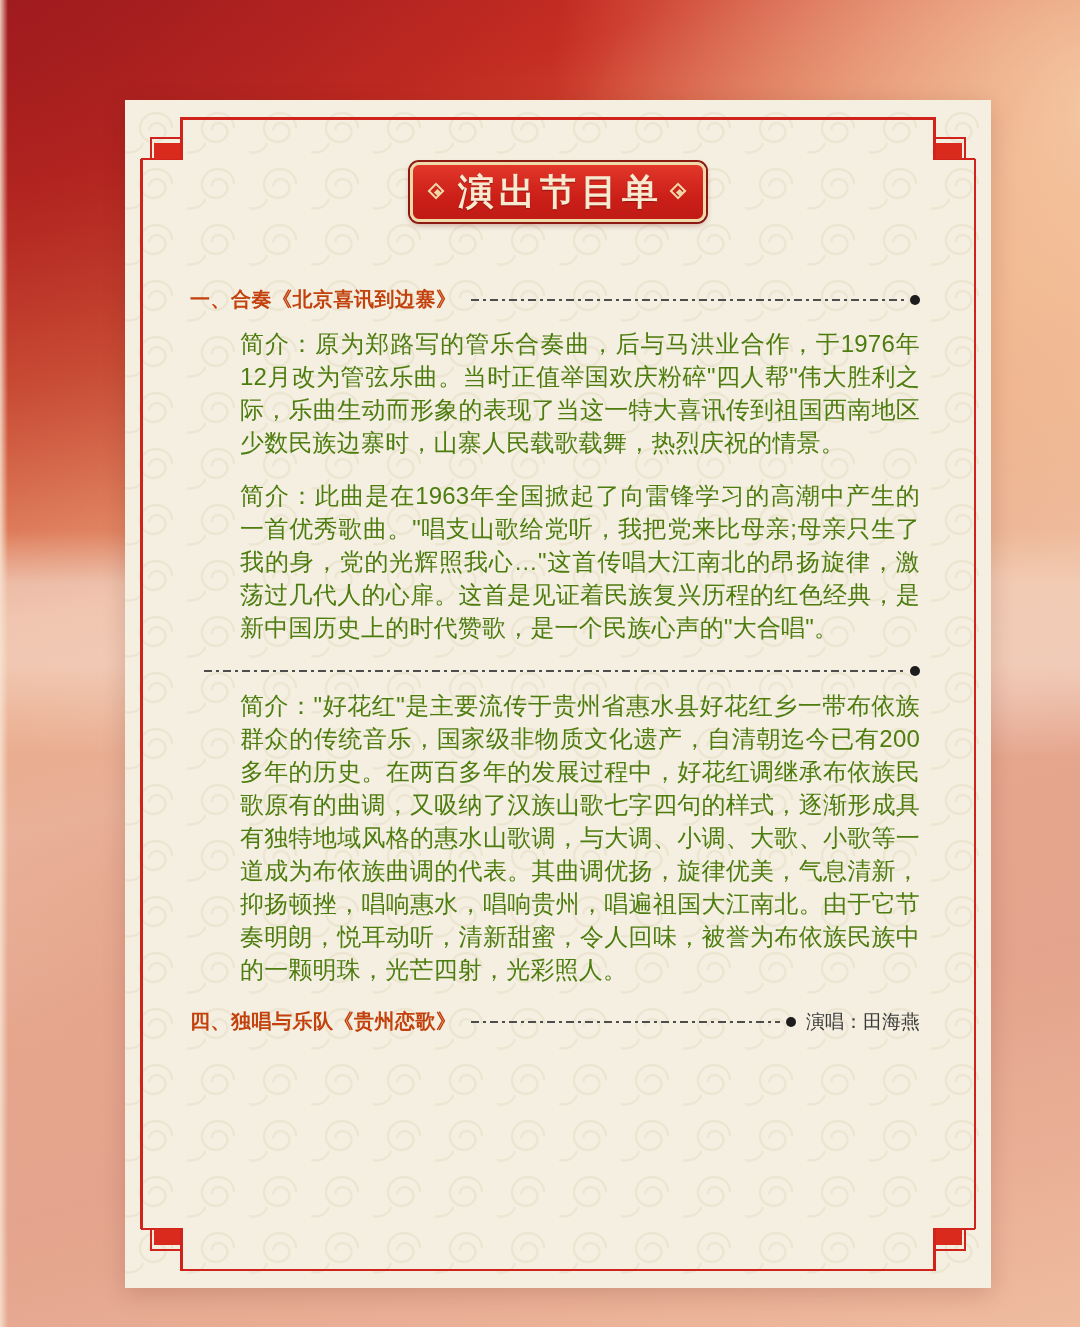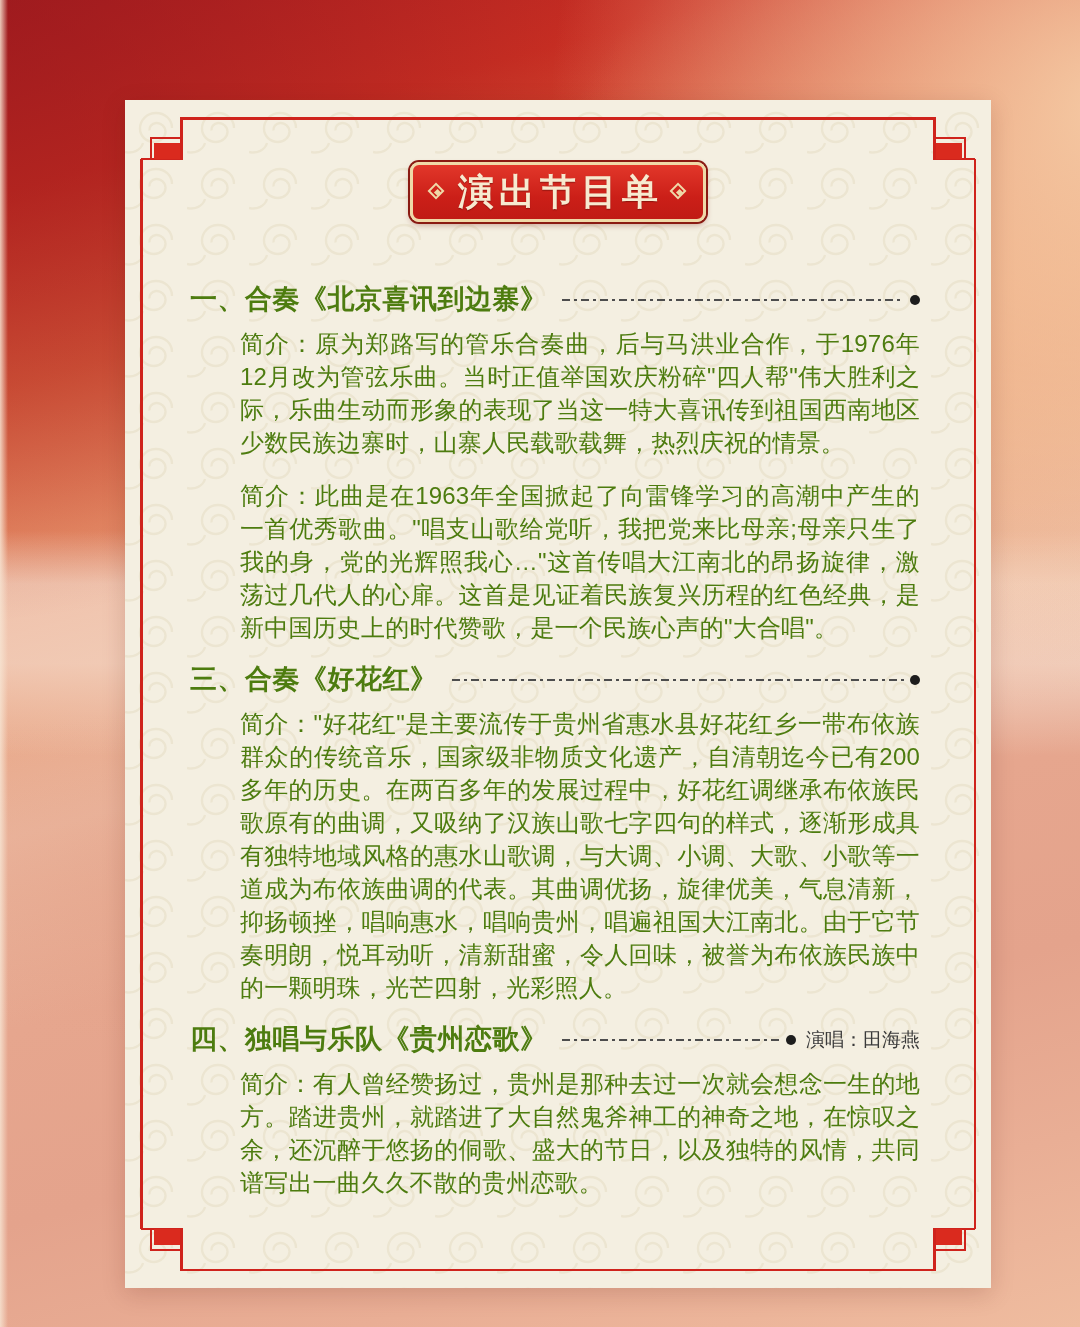--- a/index.html
+++ b/index.html
@@ -58,21 +58,21 @@
   .diamond .d-out{position:absolute;left:1px;top:1px;width:12px;height:12px;
     border:2px solid #efd9a8;transform:rotate(45deg);box-sizing:border-box;}
   .diamond .d-in{position:absolute;left:5.5px;top:5.5px;width:5px;height:5px;
     background:#efd9a8;transform:rotate(45deg);}
   
   .content{position:relative;padding:0 71px 0 65px;}
   .section{margin-top:0;}
   .section.first{margin-top:62px;}
   .head-row{display:flex;align-items:center;margin-bottom:13px;}
   .head-text{
-    font-size:27px;font-weight:bold;color:#4d7c0f;white-space:nowrap;line-height:30px;
+    font-size:20px;font-weight:bold;color:#c2410c;white-space:nowrap;line-height:30px;
     letter-spacing:.5px;
   }
   .leader{
     flex:1;height:2px;margin:2px 6px 0 14px;
     background:repeating-linear-gradient(90deg,#4d4d4d 0 8px,rgba(0,0,0,0) 8px 12px,#4d4d4d 12px 15px,rgba(0,0,0,0) 15px 19px);
   }
   .end-dot{width:10px;height:10px;border-radius:50%;background:#1d1d1d;flex:0 0 auto;margin-top:2px;}
   .performer{font-size:19px;color:#3a3a3a;white-space:nowrap;margin-left:10px;margin-top:2px;}
   .intro{
     width:680px;margin:0 0 20px 50px;font-size:24px;line-height:33px;color:#4d7c0f;
@@ -150,31 +150,29 @@
       </div>
       <p class="intro">简介：原为郑路写的管乐合奏曲，后与马洪业合作，于1976年12月改为管弦乐曲。当时正值举国欢庆粉碎"四人帮"伟大胜利之际，乐曲生动而形象的表现了当这一特大喜讯传到祖国西南地区少数民族边寨时，山寨人民载歌载舞，热烈庆祝的情景。</p>
     </div>
 
     <div class="section">
       <p class="intro">简介：此曲是在1963年全国掀起了向雷锋学习的高潮中产生的一首优秀歌曲。"唱支山歌给党听，我把党来比母亲;母亲只生了我的身，党的光辉照我心…"这首传唱大江南北的昂扬旋律，激荡过几代人的心扉。这首是见证着民族复兴历程的红色经典，是新中国历史上的时代赞歌，是一个民族心声的"大合唱"。</p>
     </div>
 
     <div class="section">
       <div class="head-row">
-        <span class="head-text">三、合奏《好花红》</span>
         <span class="leader"></span>
         <span class="end-dot"></span>
       </div>
       <p class="intro">简介："好花红"是主要流传于贵州省惠水县好花红乡一带布依族群众的传统音乐，国家级非物质文化遗产，自清朝迄今已有200多年的历史。在两百多年的发展过程中，好花红调继承布依族民歌原有的曲调，又吸纳了汉族山歌七字四句的样式，逐渐形成具有独特地域风格的惠水山歌调，与大调、小调、大歌、小歌等一道成为布依族曲调的代表。其曲调优扬，旋律优美，气息清新，抑扬顿挫，唱响惠水，唱响贵州，唱遍祖国大江南北。由于它节奏明朗，悦耳动听，清新甜蜜，令人回味，被誉为布依族民族中的一颗明珠，光芒四射，光彩照人。</p>
     </div>
 
     <div class="section">
       <div class="head-row">
         <span class="head-text">四、独唱与乐队《贵州恋歌》</span>
         <span class="leader"></span>
         <span class="end-dot"></span>
         <span class="performer">演唱：田海燕</span>
       </div>
-      <p class="intro">简介：有人曾经赞扬过，贵州是那种去过一次就会想念一生的地方。踏进贵州，就踏进了大自然鬼斧神工的神奇之地，在惊叹之余，还沉醉于悠扬的侗歌、盛大的节日，以及独特的风情，共同谱写出一曲久久不散的贵州恋歌。</p>
     </div>
 
   </div>
 </div>
 
 </body></html>

